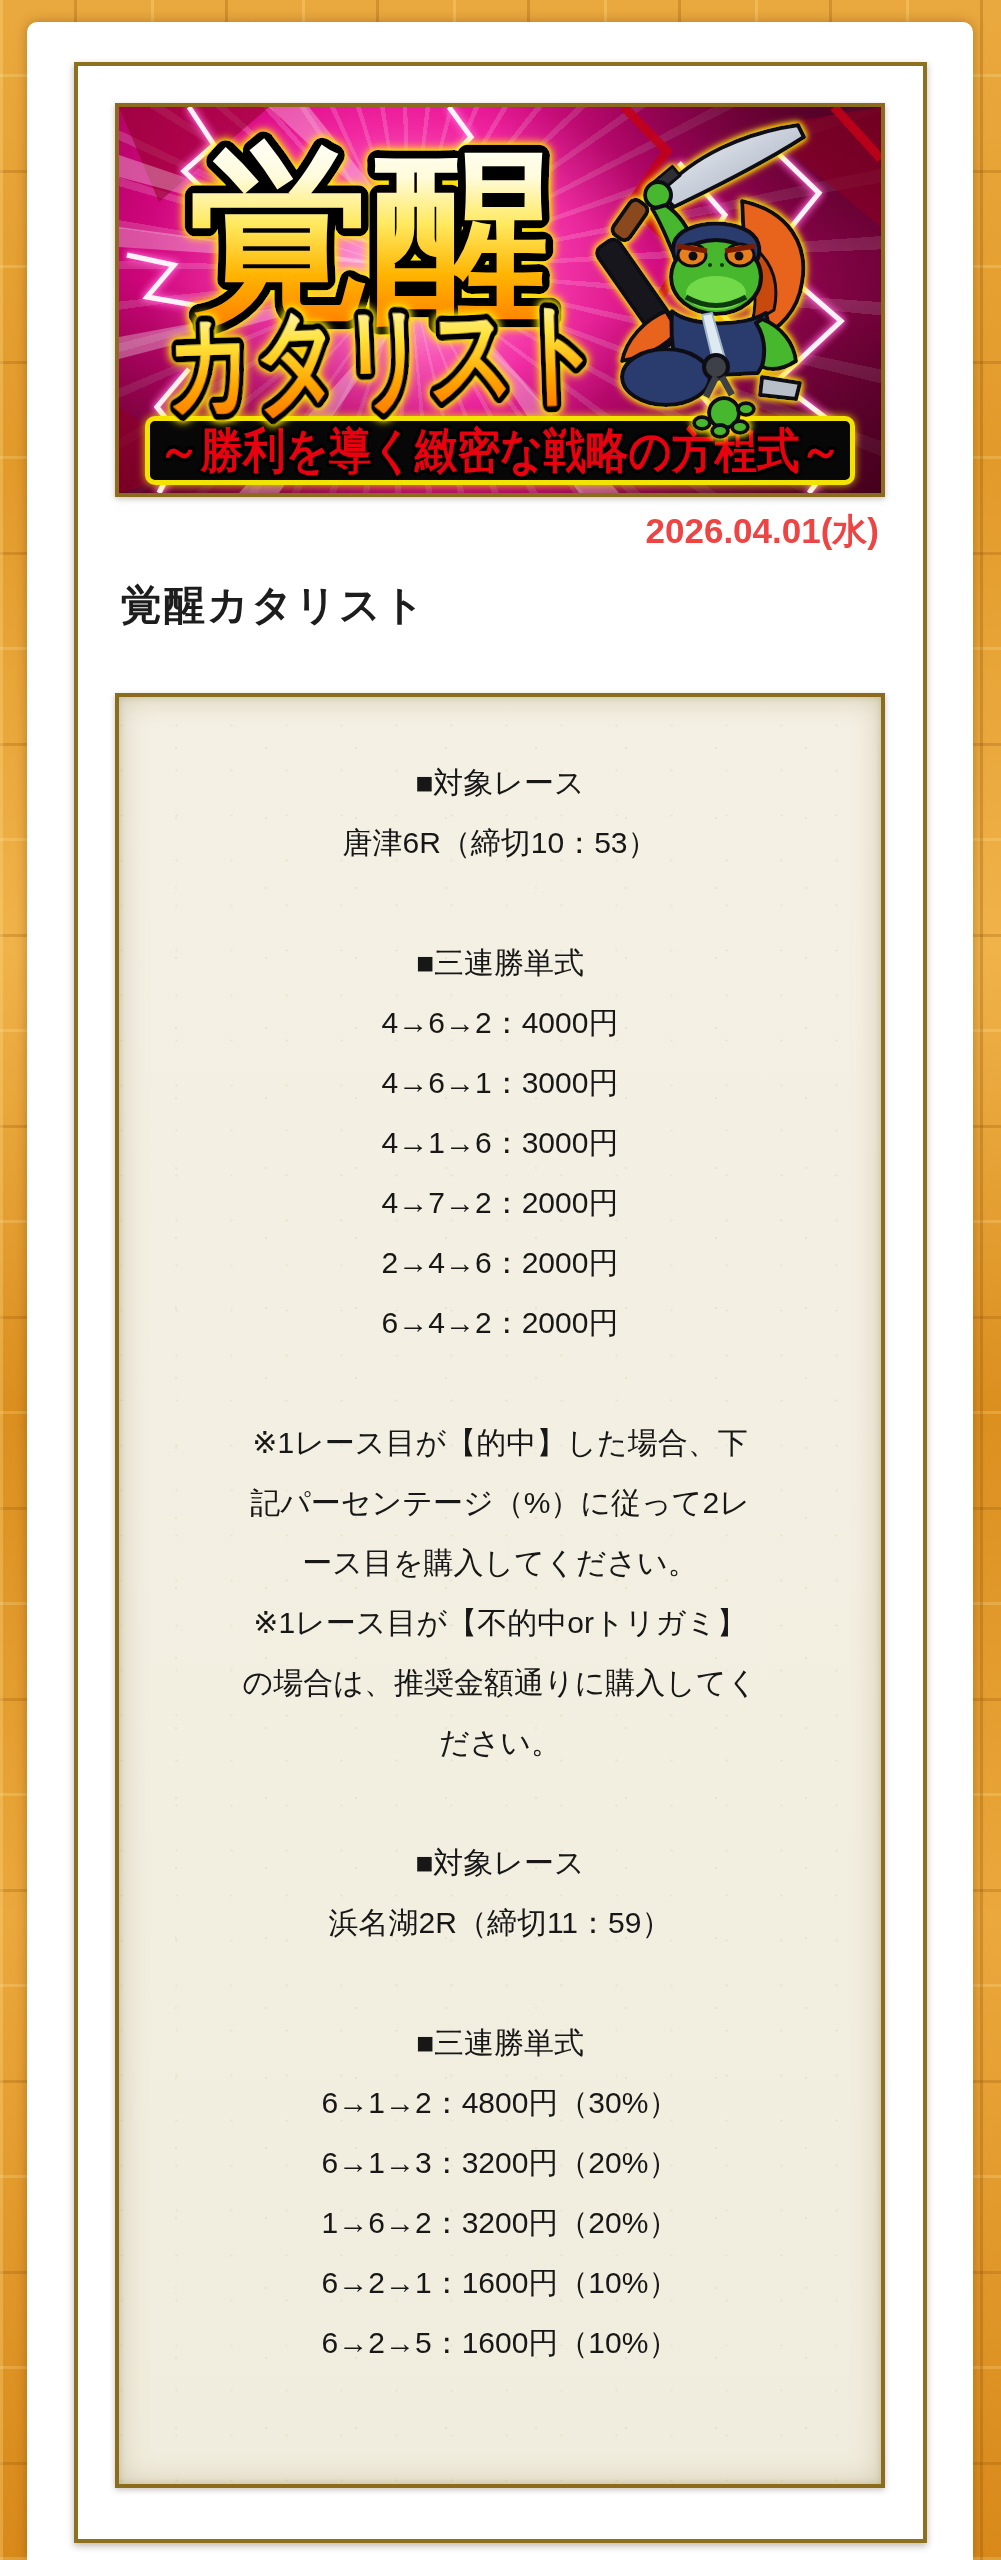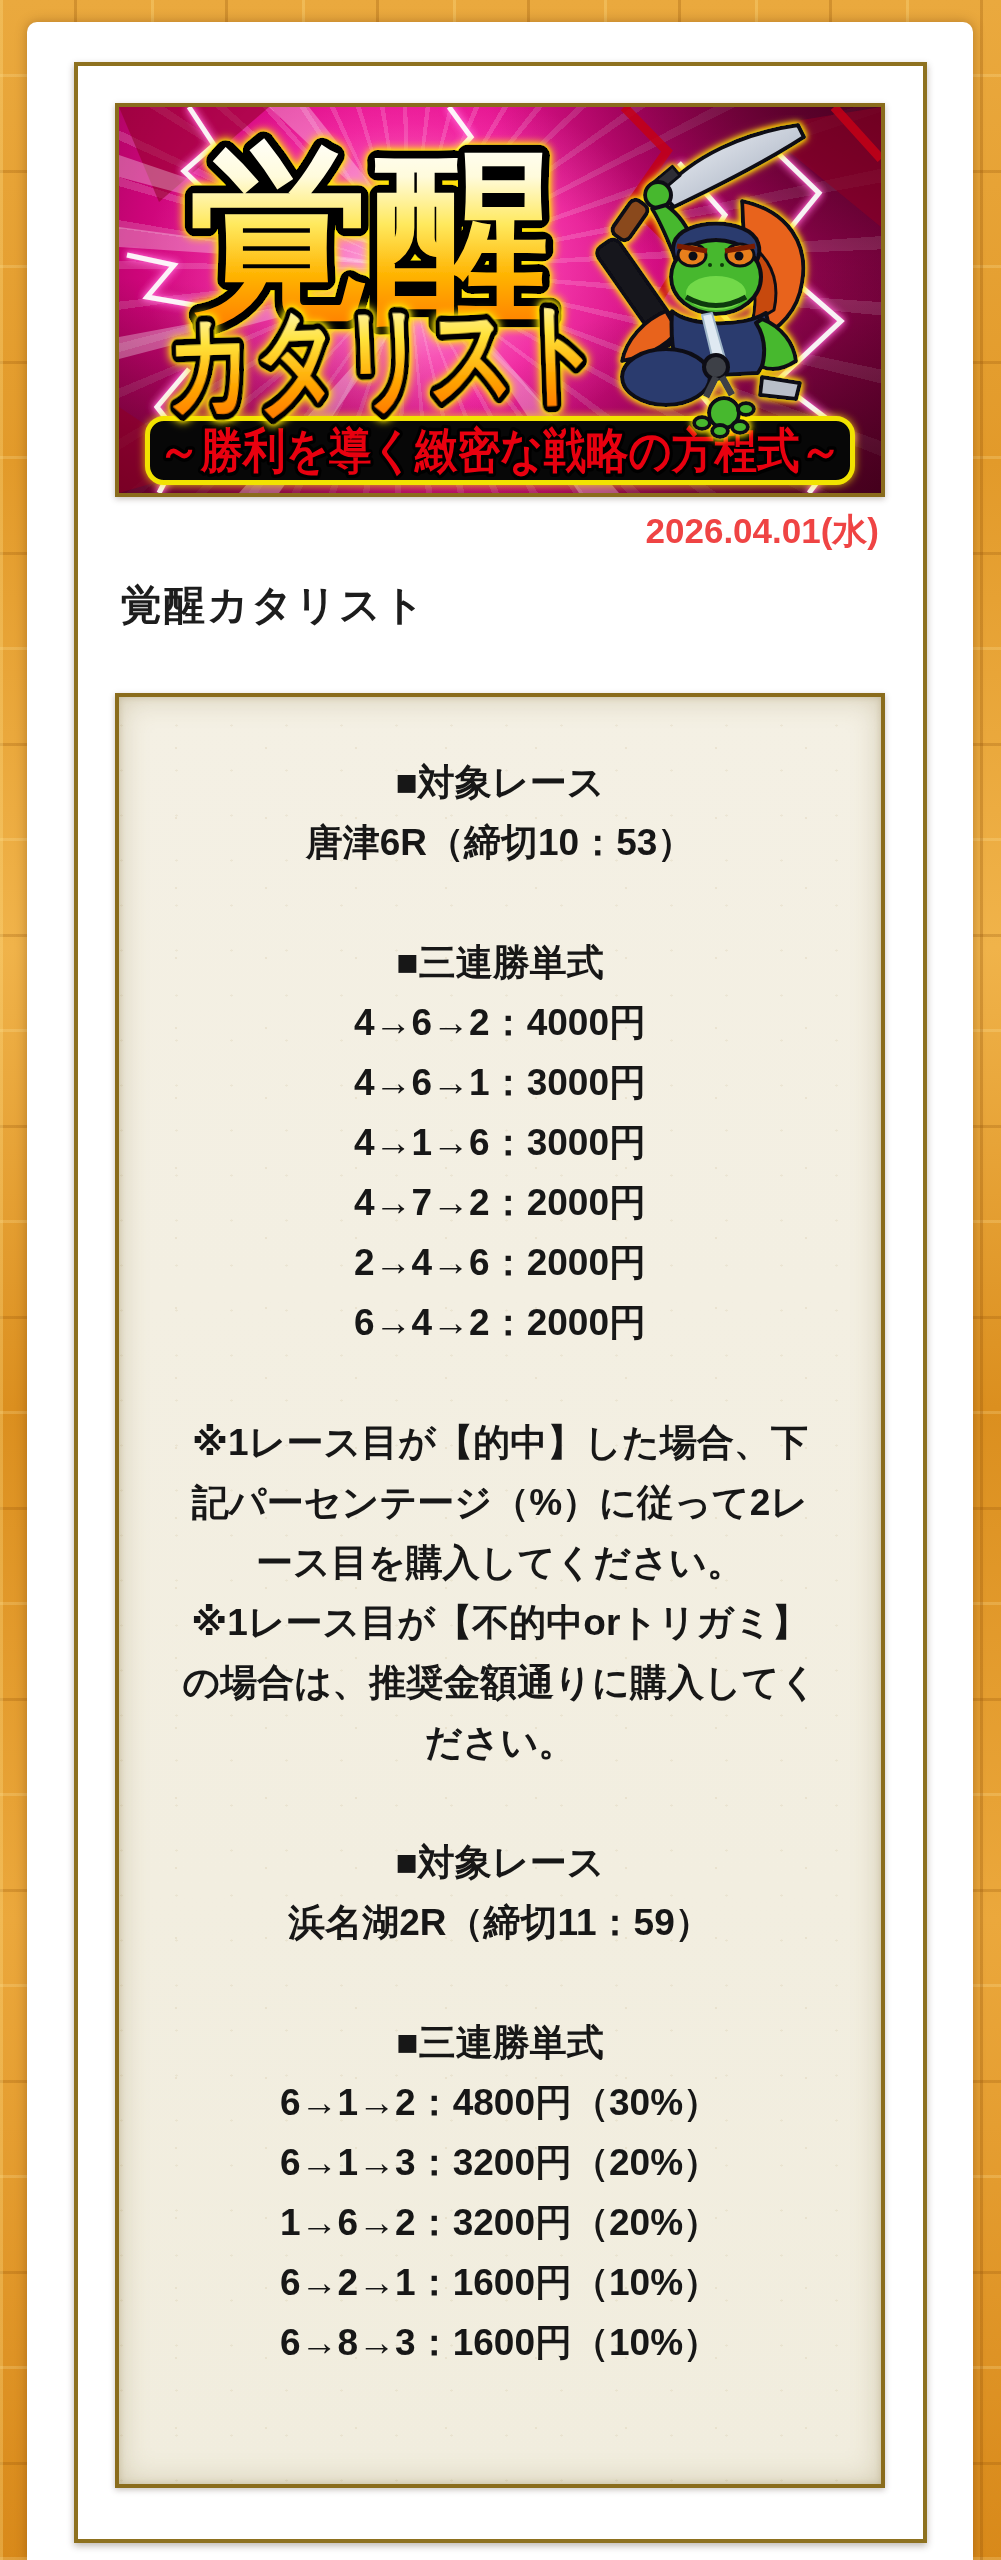--- a/index.html
+++ b/index.html
@@ -36,21 +36,21 @@
       radial-gradient(ellipse at 104% -6%, #45001d 0%, rgba(69,0,29,0) 38%),
       radial-gradient(ellipse at -6% 108%, #52001e 0%, rgba(82,0,30,0) 42%),
       radial-gradient(ellipse at 108% 108%, #3c0017 0%, rgba(60,0,23,0) 46%),
       repeating-conic-gradient(from -10deg at 38% 42%, rgba(255,255,255,.16) 0deg 1.6deg, rgba(255,255,255,0) 1.6deg 8deg),
       radial-gradient(circle at 38% 42%, #ff77c4 0%, #ef1899 28%, #cc0579 52%, #930450 78%, #700138 100%);
   }
   .banner .layer{position:absolute;left:0;top:0;width:762px;height:386px;}
   .tagline-bar{
     position:absolute;left:26px;top:309px;width:710px;height:69px;
     box-sizing:border-box;background:#070707;
-    border:5px solid #f2e300;border-radius:19px;
+    border:5px solid #f2e300;border-radius:10px;
     box-shadow:0 0 8px rgba(255,238,0,.8);
   }
   .tagline-bar svg{position:absolute;left:0;top:0;width:100%;height:100%;}
   .frog-svg{position:absolute;left:455px;top:8px;width:280px;height:334px;}
   
   .date-row{
     position:absolute;top:444px;left:37px;width:764px;
     text-align:right;font-weight:700;font-size:35px;line-height:1.2;
     color:#ef4444;white-space:nowrap;
   }
@@ -68,21 +68,21 @@
       radial-gradient(rgba(180,150,90,.14) 1px, rgba(0,0,0,0) 1.6px),
       radial-gradient(rgba(160,130,70,.10) 1px, rgba(0,0,0,0) 1.6px),
       linear-gradient(180deg,#f4f0e4,#f1edde);
     background-size:90px 70px,55px 45px,100% 100%;
     background-position:12px 16px,30px 6px,0 0;
     box-shadow:inset 0 0 30px rgba(125,105,45,.28), inset 0 0 6px rgba(125,105,45,.25), 0 2px 6px rgba(40,20,0,.25);
   }
   .tips-lines{padding-top:56px;}
   .t-line{
     height:60px;display:flex;align-items:center;justify-content:center;
-    font-weight:700;font-size:37px;color:#171717;
+    font-weight:400;font-size:30px;color:#171717;
     white-space:nowrap;letter-spacing:0;
   }
 </style>
 </head>
 <body>
 
 <div class="card">
   <div class="frame">
 
     <div class="banner">
@@ -239,18 +239,18 @@
           <div class="t-line">ださい。</div>
           <div class="t-line"></div>
           <div class="t-line">■対象レース</div>
           <div class="t-line">浜名湖2R（締切11：59）</div>
           <div class="t-line"></div>
           <div class="t-line">■三連勝単式</div>
           <div class="t-line">6→1→2：4800円（30%）</div>
           <div class="t-line">6→1→3：3200円（20%）</div>
           <div class="t-line">1→6→2：3200円（20%）</div>
           <div class="t-line">6→2→1：1600円（10%）</div>
-          <div class="t-line">6→8→3：1600円（10%）</div>
+          <div class="t-line">6→2→5：1600円（10%）</div>
         </div>
     </div>
 
   </div>
 </div>
 
 </body></html>

